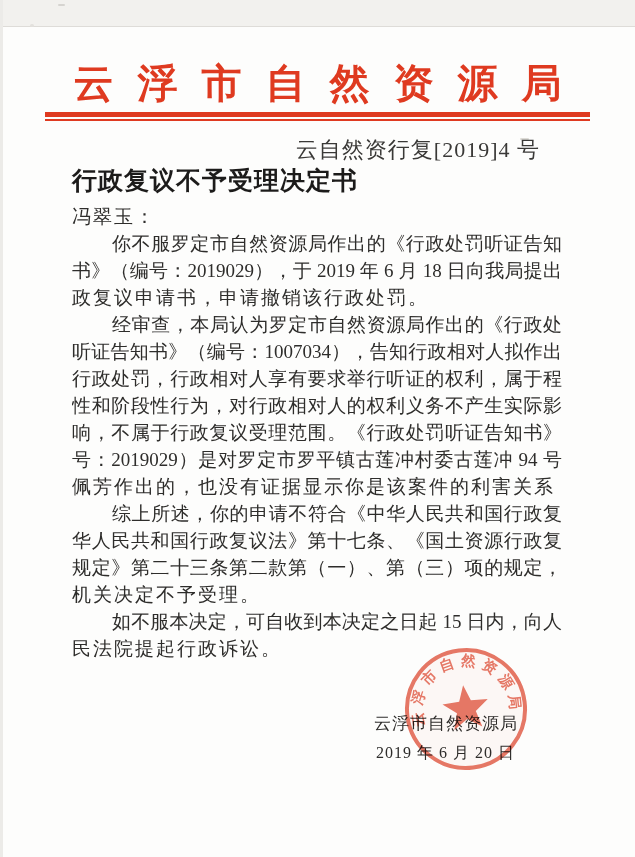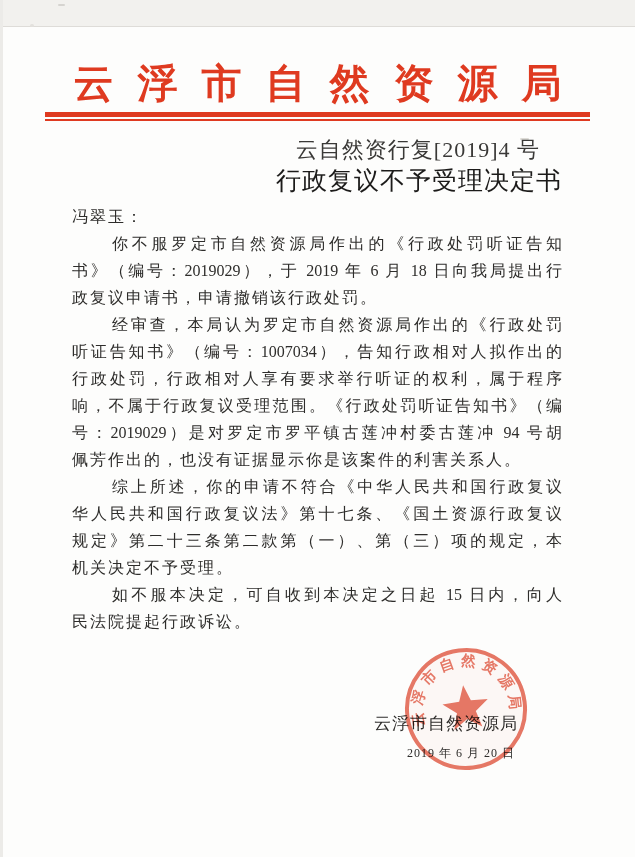--- a/index.html
+++ b/index.html
@@ -28,40 +28,40 @@
   .redline{position:absolute;left:45px;top:112px;width:545px;}
   .redline .thick{height:5px;background:var(--red);}
   .redline .thin{height:2px;background:var(--red);margin-top:2px;}
 
   .docnum{
     position:absolute;top:140px;right:95px;height:20px;line-height:20px;
     font-size:22px;letter-spacing:1px;color:#3a3937;white-space:nowrap;
   }
   .doc-title{
     position:absolute;left:72px;top:165px;width:490px;height:32px;line-height:32px;
-    text-align:right;font-size:25px;font-weight:normal;letter-spacing:1px;
+    text-align:left;font-size:25px;font-weight:bold;letter-spacing:1px;
     color:#1c1b1a;white-space:nowrap;
   }
 
   .body-col{position:absolute;left:72px;top:203px;width:490px;}
   .bl{
-    box-sizing:border-box;width:100%;height:27px;line-height:27px;font-size:16px;
+    box-sizing:border-box;width:100%;height:27px;line-height:27px;font-size:19px;
     color:var(--ink);overflow:hidden;
     text-align:justify;text-align-last:justify;
   }
   .bl.ind{padding-left:40px;}
   .bl.last{text-align:left;text-align-last:left;letter-spacing:2px;}
 
   .sig{
     position:absolute;top:712px;right:117px;height:24px;line-height:24px;
     font-size:17px;letter-spacing:1px;color:var(--ink);white-space:nowrap;
   }
   .sig-date{
     position:absolute;top:741px;right:120px;height:24px;line-height:24px;
-    font-size:12px;letter-spacing:1px;color:var(--ink);white-space:nowrap;
+    font-size:16px;letter-spacing:1px;color:var(--ink);white-space:nowrap;
   }
 
   .seal{
     position:absolute;left:402px;top:645px;width:128px;height:128px;
     opacity:.8;mix-blend-mode:multiply;transform:rotate(-7deg);
   }
   .seal circle{stroke:var(--seal);fill:rgba(236,110,90,0.05);}
   .seal polygon{fill:var(--seal);}
   .seal text{fill:var(--seal);font-family:"Liberation Serif","DejaVu Serif",serif;font-weight:bold;}
 </style>
@@ -86,20 +86,21 @@
 <div class="doc-title">行政复议不予受理决定书</div>
 
 <div class="body-col">
   <div class="bl last">冯翠玉：</div>
 <div class="bl ind">你不服罗定市自然资源局作出的《行政处罚听证告知</div>
     <div class="bl">书》（编号：2019029），于 2019 年 6 月 18 日向我局提出行</div>
     <div class="bl last">政复议申请书，申请撤销该行政处罚。</div>
     <div class="bl ind">经审查，本局认为罗定市自然资源局作出的《行政处罚</div>
     <div class="bl">听证告知书》（编号：1007034），告知行政相对人拟作出的</div>
     <div class="bl">行政处罚，行政相对人享有要求举行听证的权利，属于程序</div>
+    <div class="bl">性和阶段性行为，对行政相对人的权利义务不产生实际影</div>
     <div class="bl">响，不属于行政复议受理范围。《行政处罚听证告知书》（编</div>
     <div class="bl">号：2019029）是对罗定市罗平镇古莲冲村委古莲冲 94 号胡</div>
     <div class="bl last">佩芳作出的，也没有证据显示你是该案件的利害关系人。</div>
     <div class="bl ind">综上所述，你的申请不符合《中华人民共和国行政复议</div>
     <div class="bl">华人民共和国行政复议法》第十七条、《国土资源行政复议</div>
     <div class="bl">规定》第二十三条第二款第（一）、第（三）项的规定，本</div>
     <div class="bl last">机关决定不予受理。</div>
     <div class="bl ind">如不服本决定，可自收到本决定之日起 15 日内，向人</div>
     <div class="bl last">民法院提起行政诉讼。</div>
   </div>

